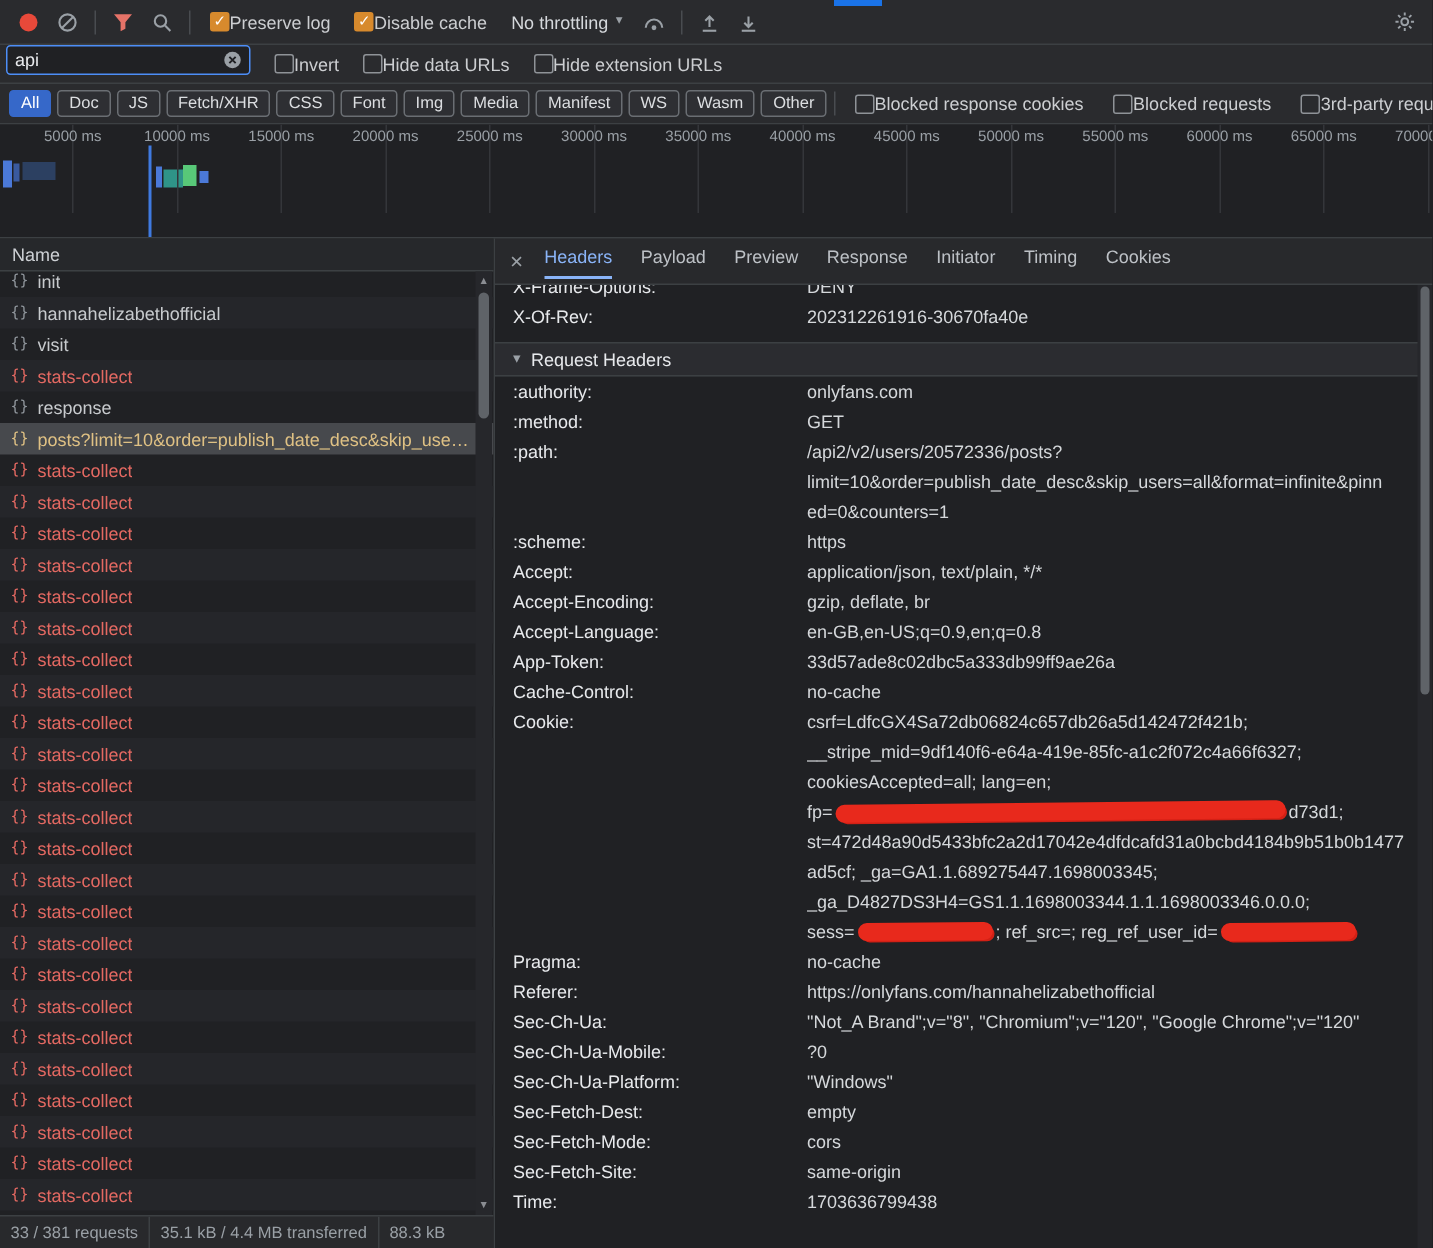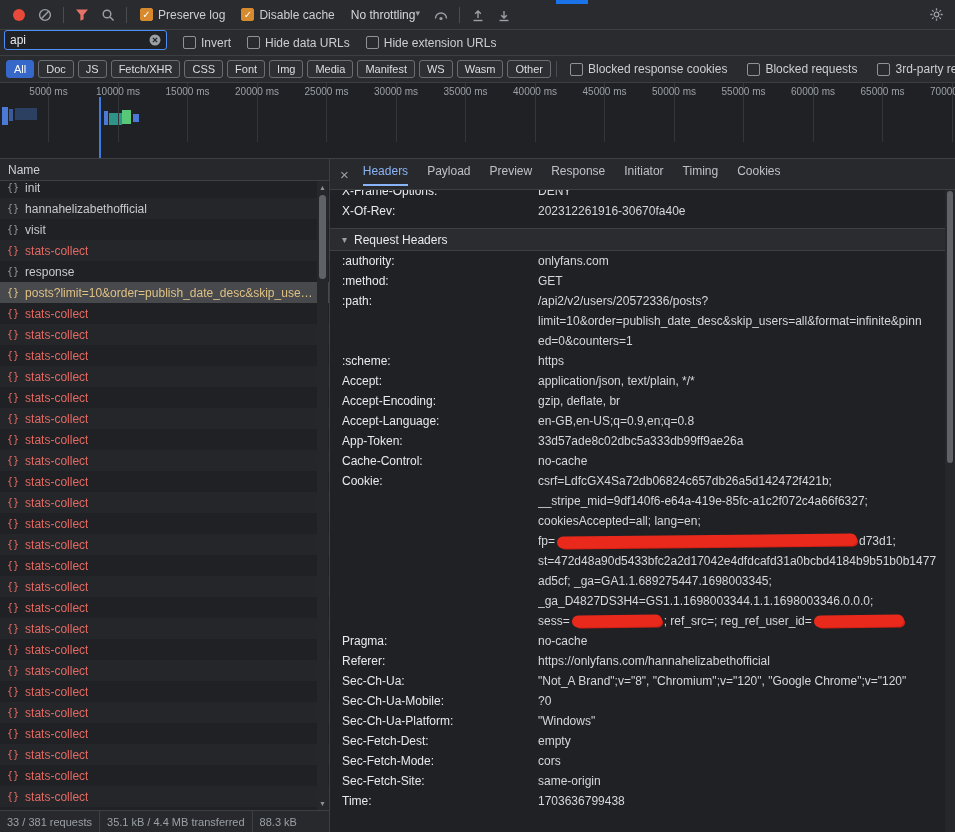--- a/index.html
+++ b/index.html
@@ -6,25 +6,25 @@
   html,body{width:955px;height:832px;overflow:hidden}
   body{background:#202124;font-family:"Liberation Sans","DejaVu Sans",sans-serif;font-size:12px;color:#d5d8dc;cursor:default}
   .app{width:955px;height:832px;display:flex;flex-direction:column;position:relative}
 
   
   .toolbar{height:30px;background:#2a2b2e;border-bottom:1px solid #3c4043;display:flex;align-items:center;padding:0 6px;position:relative;flex:none}
   .tb-btn{width:26px;height:24px;display:flex;align-items:center;justify-content:center;border-radius:3px}
   .rec-dot{width:12px;height:12px;border-radius:50%;background:#e8493a}
   .icon{display:inline-flex;align-items:center;justify-content:center}
   .vdiv{width:1px;height:16px;background:#494c50;margin:0 5px;flex:none}
-  .cbl{display:inline-flex;align-items:center;gap:5px;margin:0 8px;color:#ccced1;white-space:nowrap}
+  .cbl{display:inline-flex;align-items:center;margin:0 8px;color:#ccced1;white-space:nowrap}
   .cb{width:13px;height:13px;border:1px solid #8f9398;border-radius:2px;display:inline-flex;align-items:center;justify-content:center;background:transparent;flex:none}
   .cb.checked{background:#d78a2d;border-color:#d78a2d}
   .cb.checked::after{content:"✓";color:#fff;font-size:10px;line-height:1}
-  .dropdown{display:flex;align-items:flex-start;color:#d5d8dc;margin:8px 8px}
+  .dropdown{display:flex;align-items:flex-start;gap:5px;color:#d5d8dc;margin:8px 8px}
   .caret{color:#9aa0a6;font-size:9px}
   .spacer{flex:1}
   .top-blue{position:absolute;left:556px;top:0;width:32px;height:4px;background:#1a73e8}
 
   
   .filter-row{height:26px;background:#2a2b2e;border-bottom:1px solid #3c4043;display:flex;padding:0 4px;flex:none}
   .filter-box{width:163px;height:20px;border:1px solid #4d8ef7;border-radius:3px;background:#202124;display:flex;align-items:center;justify-content:space-between;padding:0 5px;margin-right:8px}
   .filter-text{color:#e8eaed}
 
   

